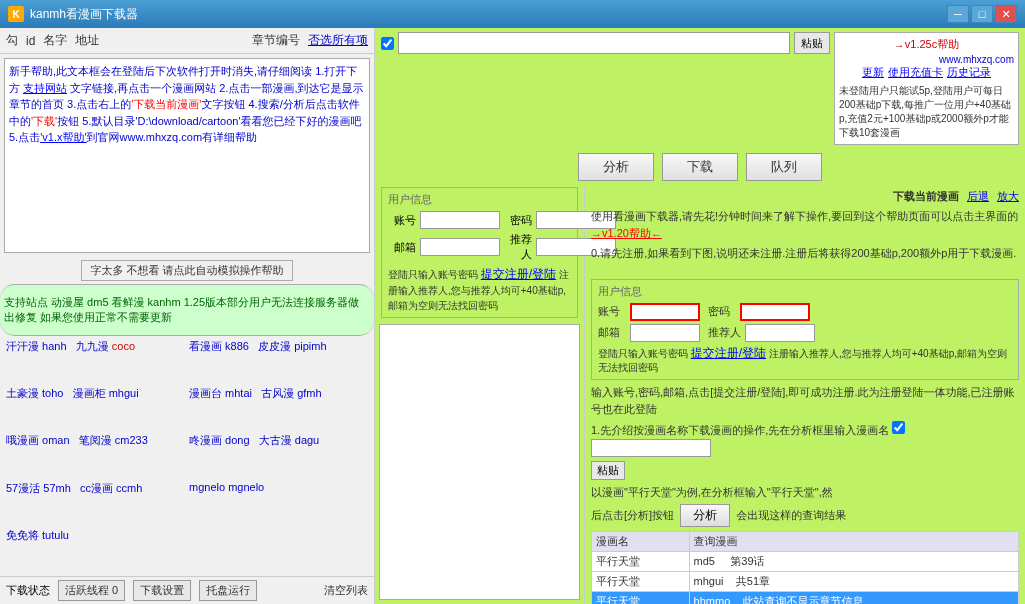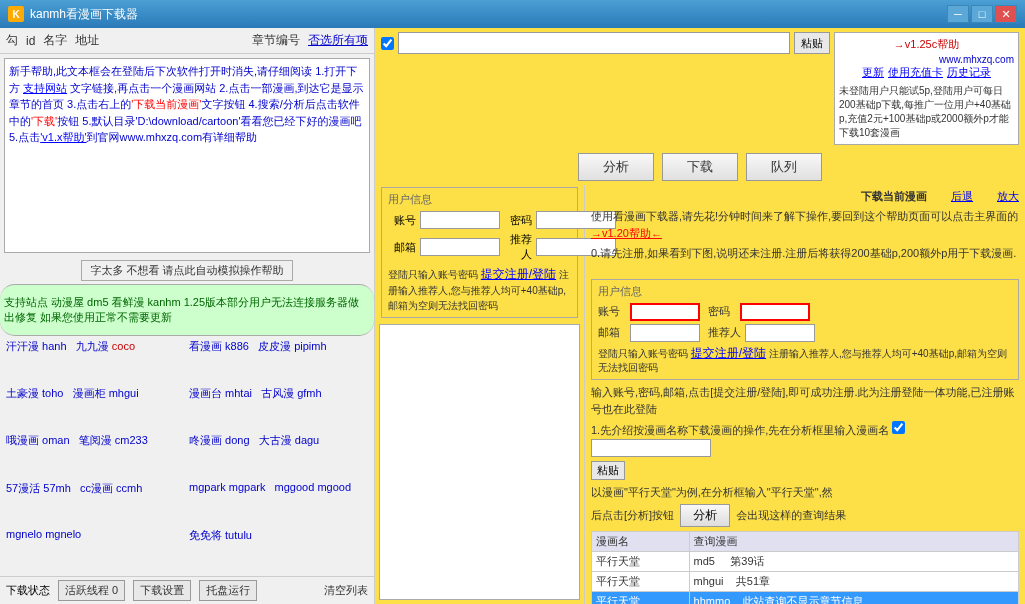--- a/index.html
+++ b/index.html
@@ -153,21 +153,21 @@
       font-size: 11px;
       border: none;
       background: none;
     }
 
     
     .right-panel {
       flex: 1;
       display: flex;
       flex-direction: column;
-      background: #fde047;
+      background: #bef264;
       overflow: hidden;
     }
 
     
     .top-right {
       display: flex;
       padding: 4px 6px;
       gap: 4px;
     }
 
@@ -383,21 +383,20 @@
     <div class="support-bar">支持站点  动漫屋 dm5  看鲜漫 kanhm  1.25版本部分用户无法连接服务器做出修复 如果您使用正常不需要更新</div>
 
     <div class="sites-grid">
       <div class="site-item"><span style="color:#0000cc">汗汗漫</span> hanh &nbsp; <span style="color:#0000cc">九九漫</span> <span style="color:#cc0000">coco</span></div>
       <div class="site-item"><span style="color:#0000cc">看漫画</span> k886 &nbsp; <span style="color:#0000cc">皮皮漫</span> pipimh</div>
       <div class="site-item"><span style="color:#0000cc">土豪漫</span> toho &nbsp; <span style="color:#0000cc">漫画柜</span> mhgui</div>
       <div class="site-item"><span style="color:#0000cc">漫画台</span> mhtai &nbsp; <span style="color:#0000cc">古风漫</span> gfmh</div>
       <div class="site-item"><span style="color:#0000cc">哦漫画</span> oman &nbsp; <span style="color:#0000cc">笔阅漫</span> cm233</div>
       <div class="site-item"><span style="color:#0000cc">咚漫画</span> dong &nbsp; <span style="color:#0000cc">大古漫</span> dagu</div>
       <div class="site-item"><span style="color:#0000cc">57漫活</span> 57mh &nbsp; <span style="color:#0000cc">cc漫画</span> ccmh</div>
-      <div class="site-item"><span style="color:#0000cc">mgpark</span> mgpark &nbsp; <span style="color:#0000cc">mggood</span> mgood</div>
       <div class="site-item"><span style="color:#0000cc">mgnelo</span> mgnelo</div>
       <div class="site-item"><span style="color:#0000cc">免免将</span> tutulu</div>
     </div>
 
     <div class="bottom-toolbar">
       <span>下载状态</span>
       <button class="toolbar-btn">活跃线程 <span>0</span></button>
       <button class="toolbar-btn">下载设置</button>
       <button class="toolbar-btn">托盘运行</button>
       <button class="clear-btn">清空列表</button>
@@ -458,21 +457,21 @@
           <div class="user-info-text">
             登陆只输入账号密码 <a class="submit-link">提交注册/登陆</a> 注册输入推荐人,您与推荐人均可+40基础p,邮箱为空则无法找回密码
           </div>
         </div>
 
         <div style="flex:1; margin: 4px; border: 1px solid #aaa; background: white;"></div>
       </div>
 
       <div class="right-right">
 
-        <div class="title-row" style="display:flex; justify-content:flex-end; gap:24px; margin-bottom:4px;">
+        <div class="title-row" style="display:flex; justify-content:flex-end; gap:8px; margin-bottom:4px;">
           <a style="color:#333; font-weight:bold; font-size:11px; text-decoration:none;">下载当前漫画</a>
           <a style="color:#0000ff; text-decoration:underline; font-size:11px;">后退</a>
           <a style="color:#0000ff; text-decoration:underline; font-size:11px;">放大</a>
         </div>
 
         <div style="font-size:11px; color:#333; margin-bottom:4px; line-height:1.5;">
           使用看漫画下载器,请先花!分钟时间来了解下操作,要回到这个帮助页面可以点击主界面的<span class="red-link">→v1.20帮助←</span>
         </div>
 
         <div style="font-size:11px; color:#333; margin-bottom:17px; line-height:1.5;">

